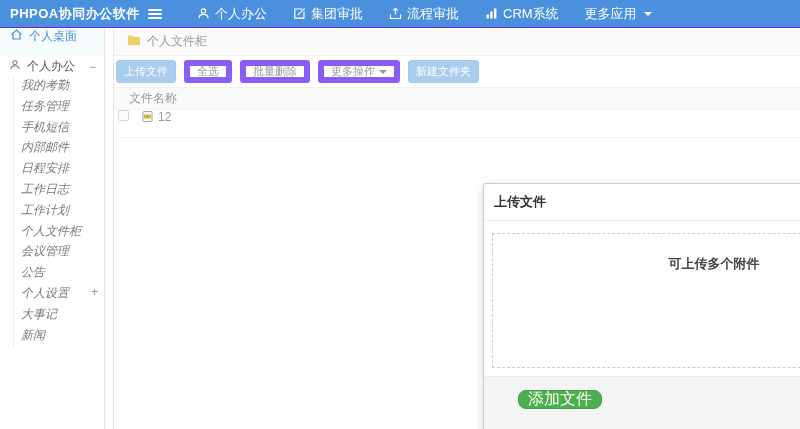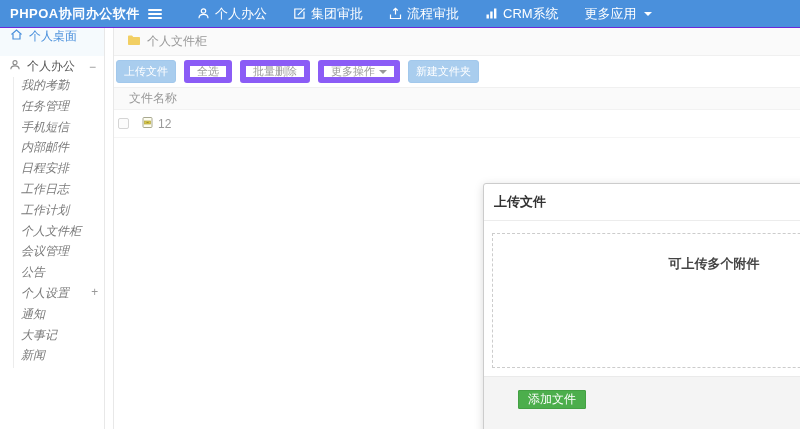--- a/index.html
+++ b/index.html
@@ -42,37 +42,37 @@
   .toolbar { height:31px; display:flex; align-items:center; padding-left:2px; background:#fff; }
   .btn { display:inline-flex; align-items:center; gap:4px; height:23px; padding:0 7px;
          border-radius:3px; font-size:11px; margin-right:8px; cursor:pointer; border:1px solid transparent; }
   .btn-lblue { background:#a9cdee; border-color:#a2c8ec; color:#fff; }
   .btn-plain { background:#fff; border:6px solid #8b5cf6; color:#999; }
   .btn-plain .caret { width:0; height:0; border-left:4px solid transparent; border-right:4px solid transparent;
                       border-top:4px solid #999; display:inline-block; }
 
   .table-head { height:23px; display:flex; align-items:center; padding-left:15px;
                 background:#fafafa; color:#999; border-top:1px solid #f0f0f0; border-bottom:1px solid #f2f2f2; }
-  .file-row { height:28px; display:flex; align-items:center; padding-left:4px;
+  .file-row { height:28px; display:flex; padding-left:4px;
               border-bottom:1px solid #f5f5f5; cursor:pointer; }
   .checkbox { width:11px; height:11px; border:1px solid #d5d5d5; background:#fcfcfc; border-radius:2px; margin-right:12px; }
   .file-row .fname { color:#999; margin-left:4px; }
 
   
   .modal { position:absolute; left:483px; top:183px; width:462px; height:330px; background:#fff;
            border:1px solid #ccc; border-radius:3px; box-shadow:0 2px 10px rgba(0,0,0,.15);
            display:flex; flex-direction:column; z-index:10; }
   .modal-header { padding:9px 10px; font-size:13px; font-weight:bold; color:#333;
                   border-bottom:1px solid #ececec; }
   .modal-body { padding:8px; }
   .dropzone { margin-top:4px; height:135px; border:1px dashed #ccc; text-align:center;
               padding-top:21px; font-size:13px; font-weight:bold; color:#444; cursor:pointer; }
   .modal-footer { flex:1; background:#f4f4f4; border-top:1px solid #eaeaea; padding:13px 12px 12px 34px; }
-  .btn-green { display:inline-flex; align-items:center; height:19px; padding:0 9px; font-size:12px;
-               background:#4cae4c; border:1px solid #43a043; color:#fff; border-radius:1px; cursor:pointer; }
+  .btn-green { display:inline-flex; align-items:center; height:19px; padding:0 9px; font-size:16px;
+               background:#4cae4c; border:1px solid #43a043; color:#fff; border-radius:8px; cursor:pointer; }
 </style>
 </head>
 <body>
 
 <div class="navbar">
   <div class="brand">PHPOA协同办公软件</div>
   <div class="hamburger">
       <i></i>
       <i></i>
       <i></i>
@@ -176,23 +176,20 @@
         <span>会议管理</span>
       </div>
     <div class="side-sub-item">
         <span>公告</span>
       </div>
     <div class="side-sub-item">
       <span>个人设置</span>
       <span class="toggle">+</span>
     </div>
     <div class="side-sub-item">
-        <span>通知</span>
-      </div>
-    <div class="side-sub-item">
         <span>大事记</span>
       </div>
     <div class="side-sub-item">
         <span>新闻</span>
       </div>
   </div>
 </div>
 <div class="side-gutter"></div>
 
 <div class="main">

